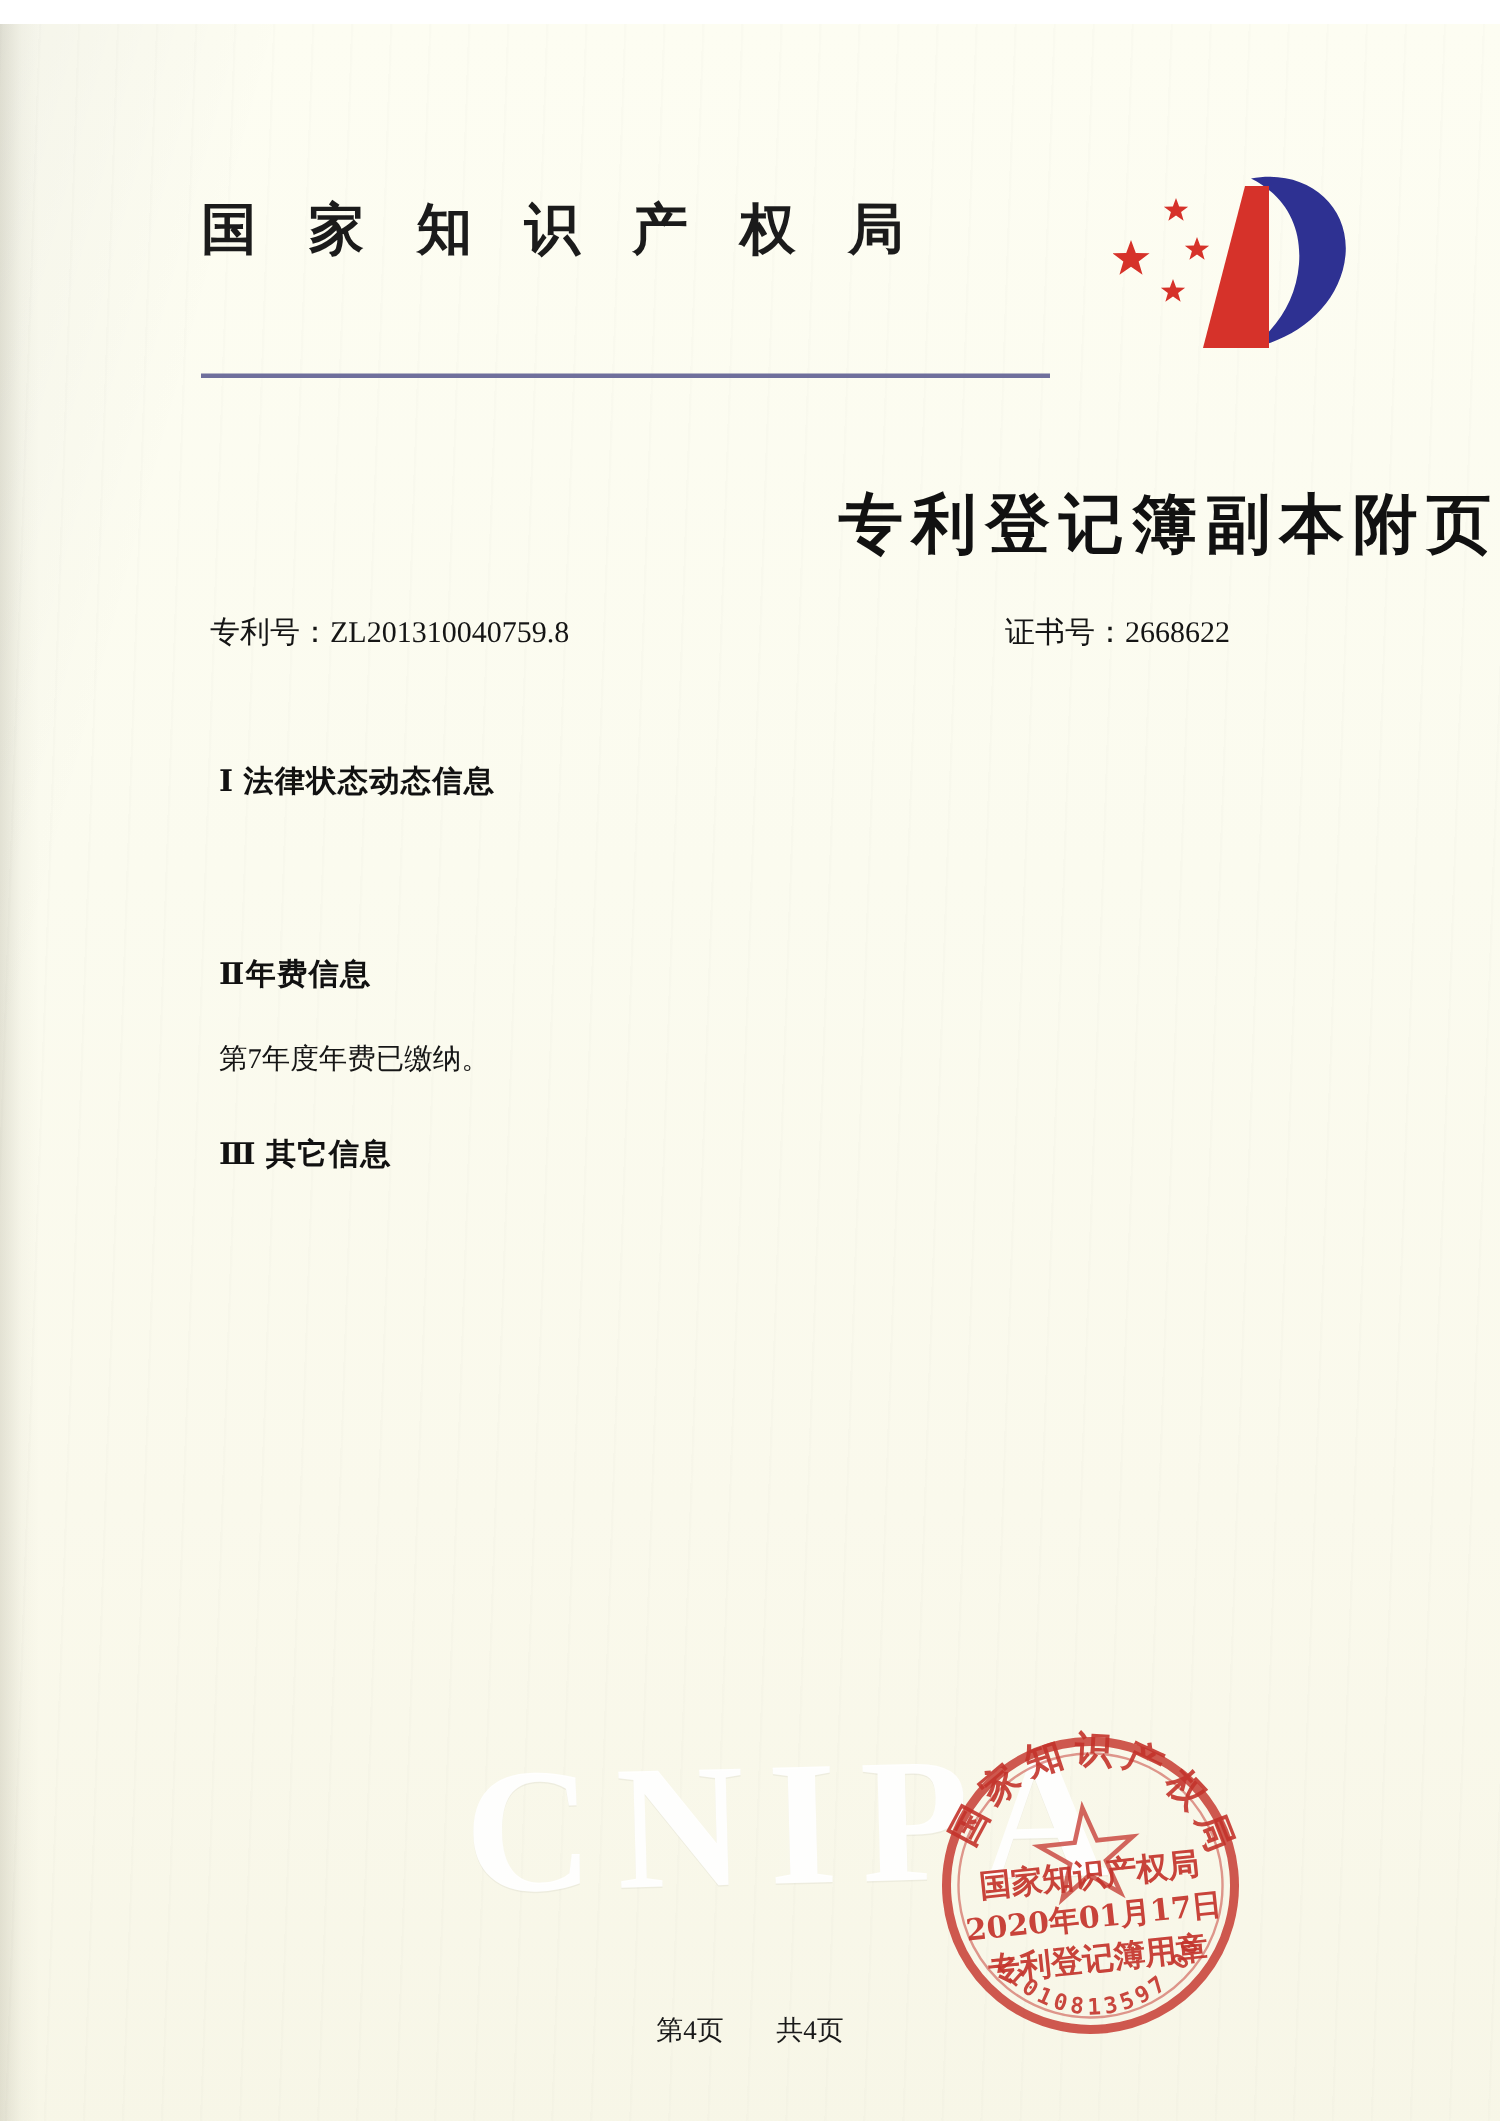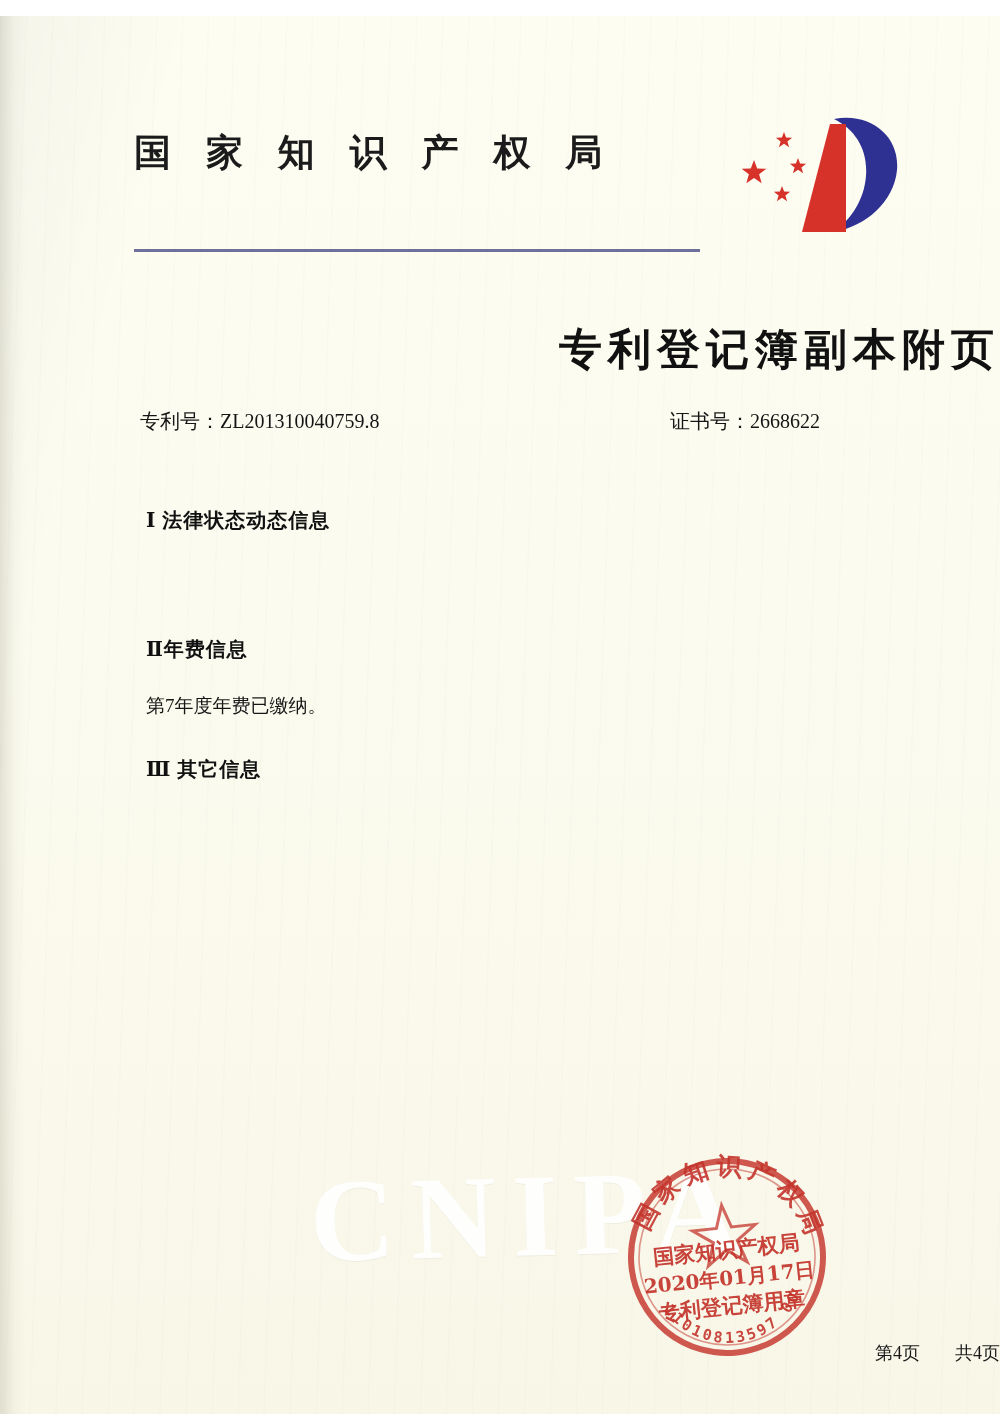--- a/index.html
+++ b/index.html
@@ -167,21 +167,21 @@
     height: 208px;
   }
   .seal svg { display: block; }
 
   
   .footer {
     position: absolute;
     top: 1325px;
     left: 0;
     width: 1000px;
-    text-align: right;
+    text-align: center;
     font-size: 18px;
     color: #1a1a1a;
   }
   .footer span { display: inline-block; }
   .footer .gap { width: 26px; }
 
   
   .bottom-bar {
     position: absolute;
     left: 130px;

